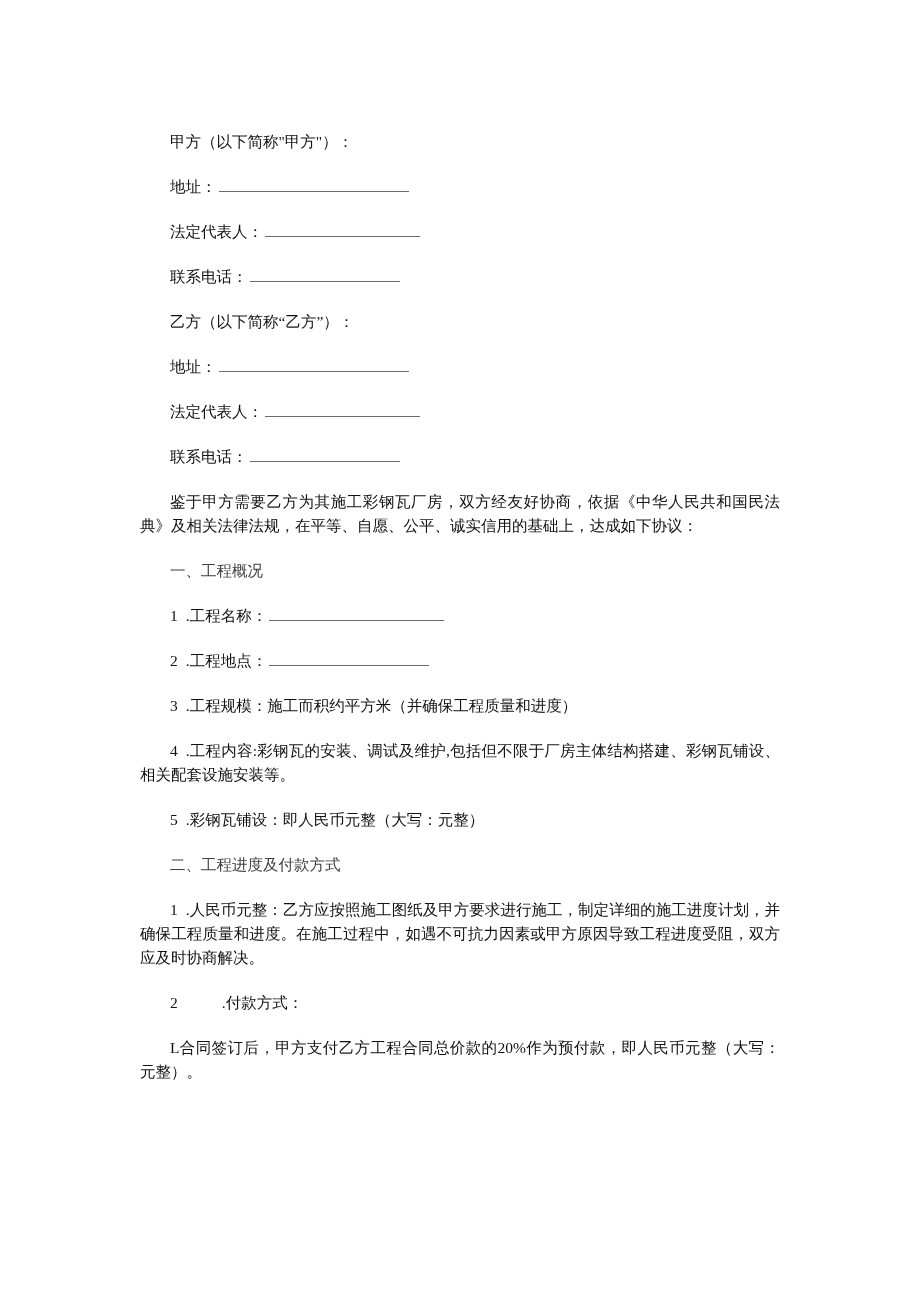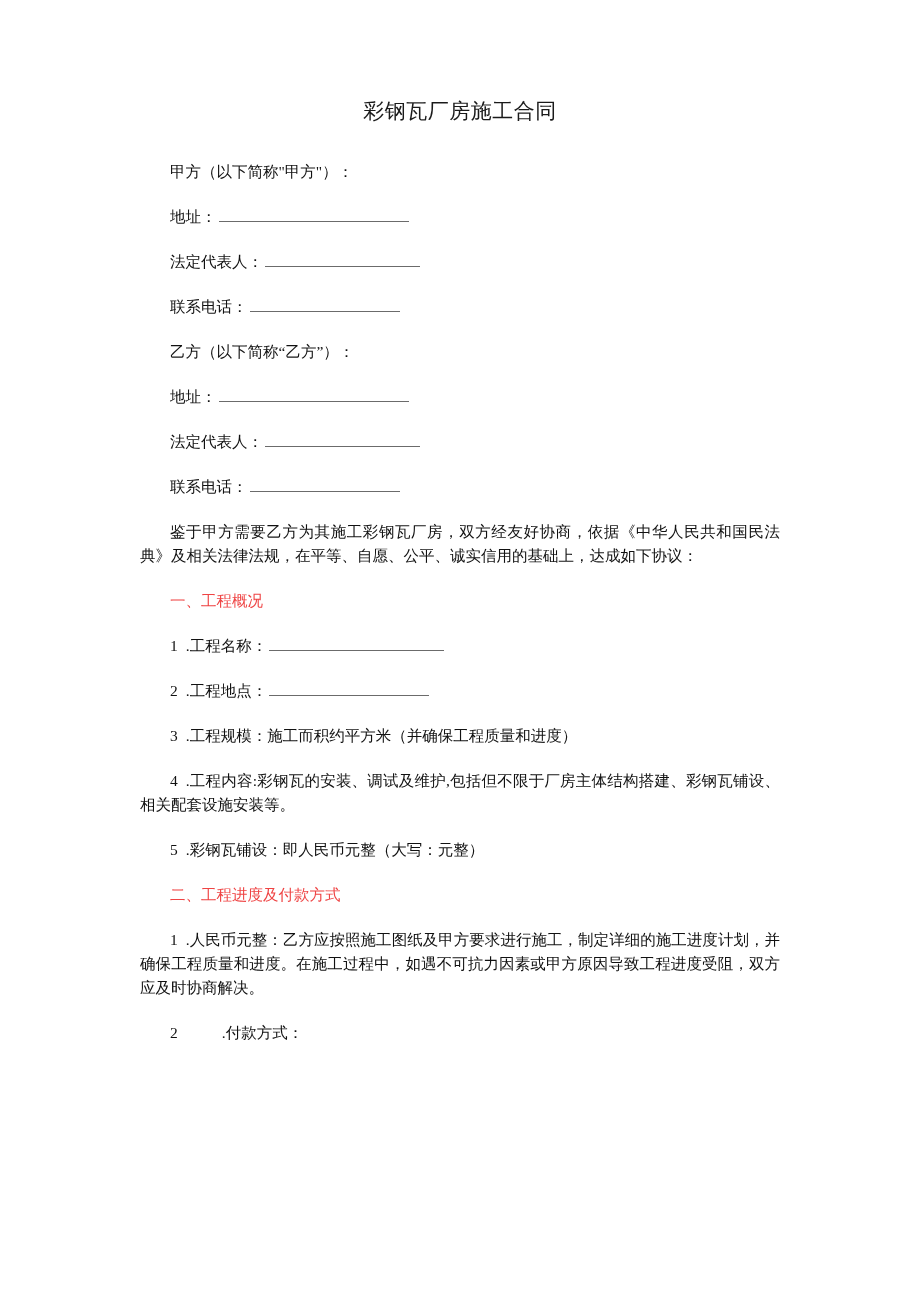--- a/index.html
+++ b/index.html
@@ -64,38 +64,37 @@
   .bl-addr   { width: 190px; }
   .bl-rep    { width: 155px; }
   .bl-phone  { width: 150px; }
   .bl-name   { width: 175px; }
   .bl-place  { width: 160px; }
   .sect-head {
     font-size: 15.5px;
     line-height: 24px;
     margin: 0;
     padding: 0 0 21px 30px;
-    color: #ef4444;
+    color: #404040;
   }
   .num-sp {
     display: inline-block;
     width: 8px;
   }
   .num-sp-wide {
     display: inline-block;
     width: 44px;
   }
 </style>
 </head>
 <body>
 
 <div class="page">
   <div class="doc-body">
 
-    <h1 class="doc-title">彩钢瓦厂房施工合同</h1>
     <div class="gap-after-title"></div>
 
     <p class="para indent-1">甲方（以下简称"甲方"）：</p>
 
     <p class="para indent-1"><span>地址：</span><span class="blank-line bl-addr"></span></p>
 
     <p class="para indent-1"><span>法定代表人：</span><span class="blank-line bl-rep"></span></p>
 
     <p class="para indent-1"><span>联系电话：</span><span class="blank-line bl-phone"></span></p>
 
@@ -120,15 +119,16 @@
     <p class="para indent"><span>4</span><span class="num-sp"></span><span>.</span><span>工程内容:</span><span>彩钢瓦的安装、调试及维护,包括但不限于厂房主体结构搭建、彩钢瓦铺设、相关配套设施安装等。</span></p>
 
     <p class="para indent-1"><span>5</span><span class="num-sp"></span><span>.</span><span>彩钢瓦铺设：</span><span>即人民币元整（大写：元整）</span></p>
 
     <p class="sect-head">二、工程进度及付款方式</p>
 
     <p class="para indent"><span>1</span><span class="num-sp"></span><span>.</span><span>人民币元整：</span><span>乙方应按照施工图纸及甲方要求进行施工，制定详细的施工进度计划，并确保工程质量和进度。在施工过程中，如遇不可抗力因素或甲方原因导致工程进度受阻，双方应及时协商解决。</span></p>
 
     <p class="para indent-1"><span>2</span><span class="num-sp-wide"></span><span>.</span><span>付款方式：</span></p>
 
+    <p class="para indent">L合同签订后，甲方支付乙方工程合同总价款的20%作为预付款，即人民币元整（大写：元整）。</p>
 
   </div>
 </div>
 
 </body></html>

